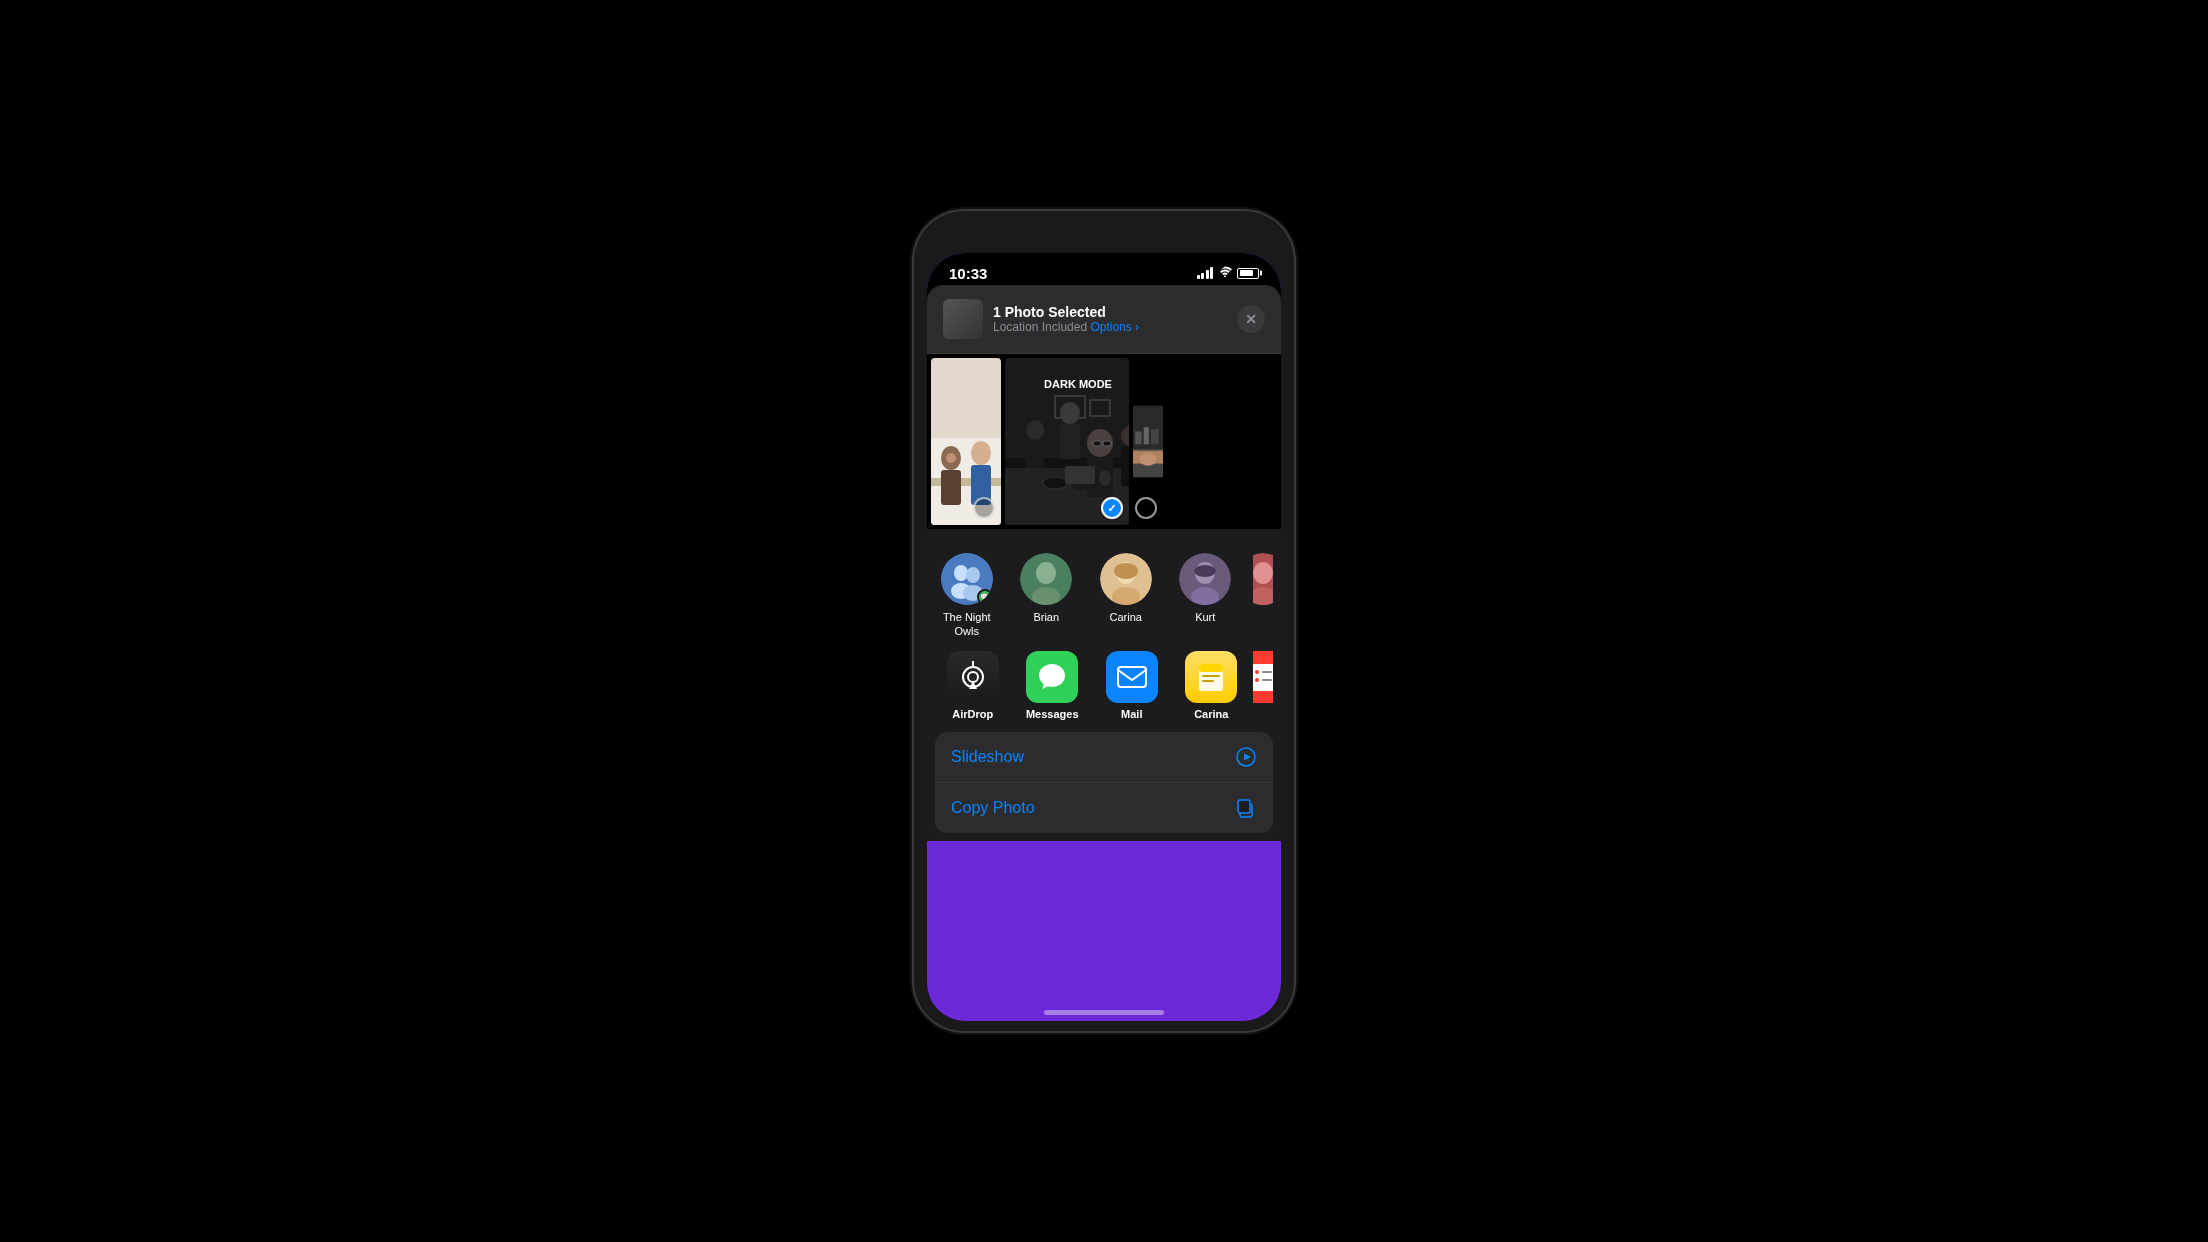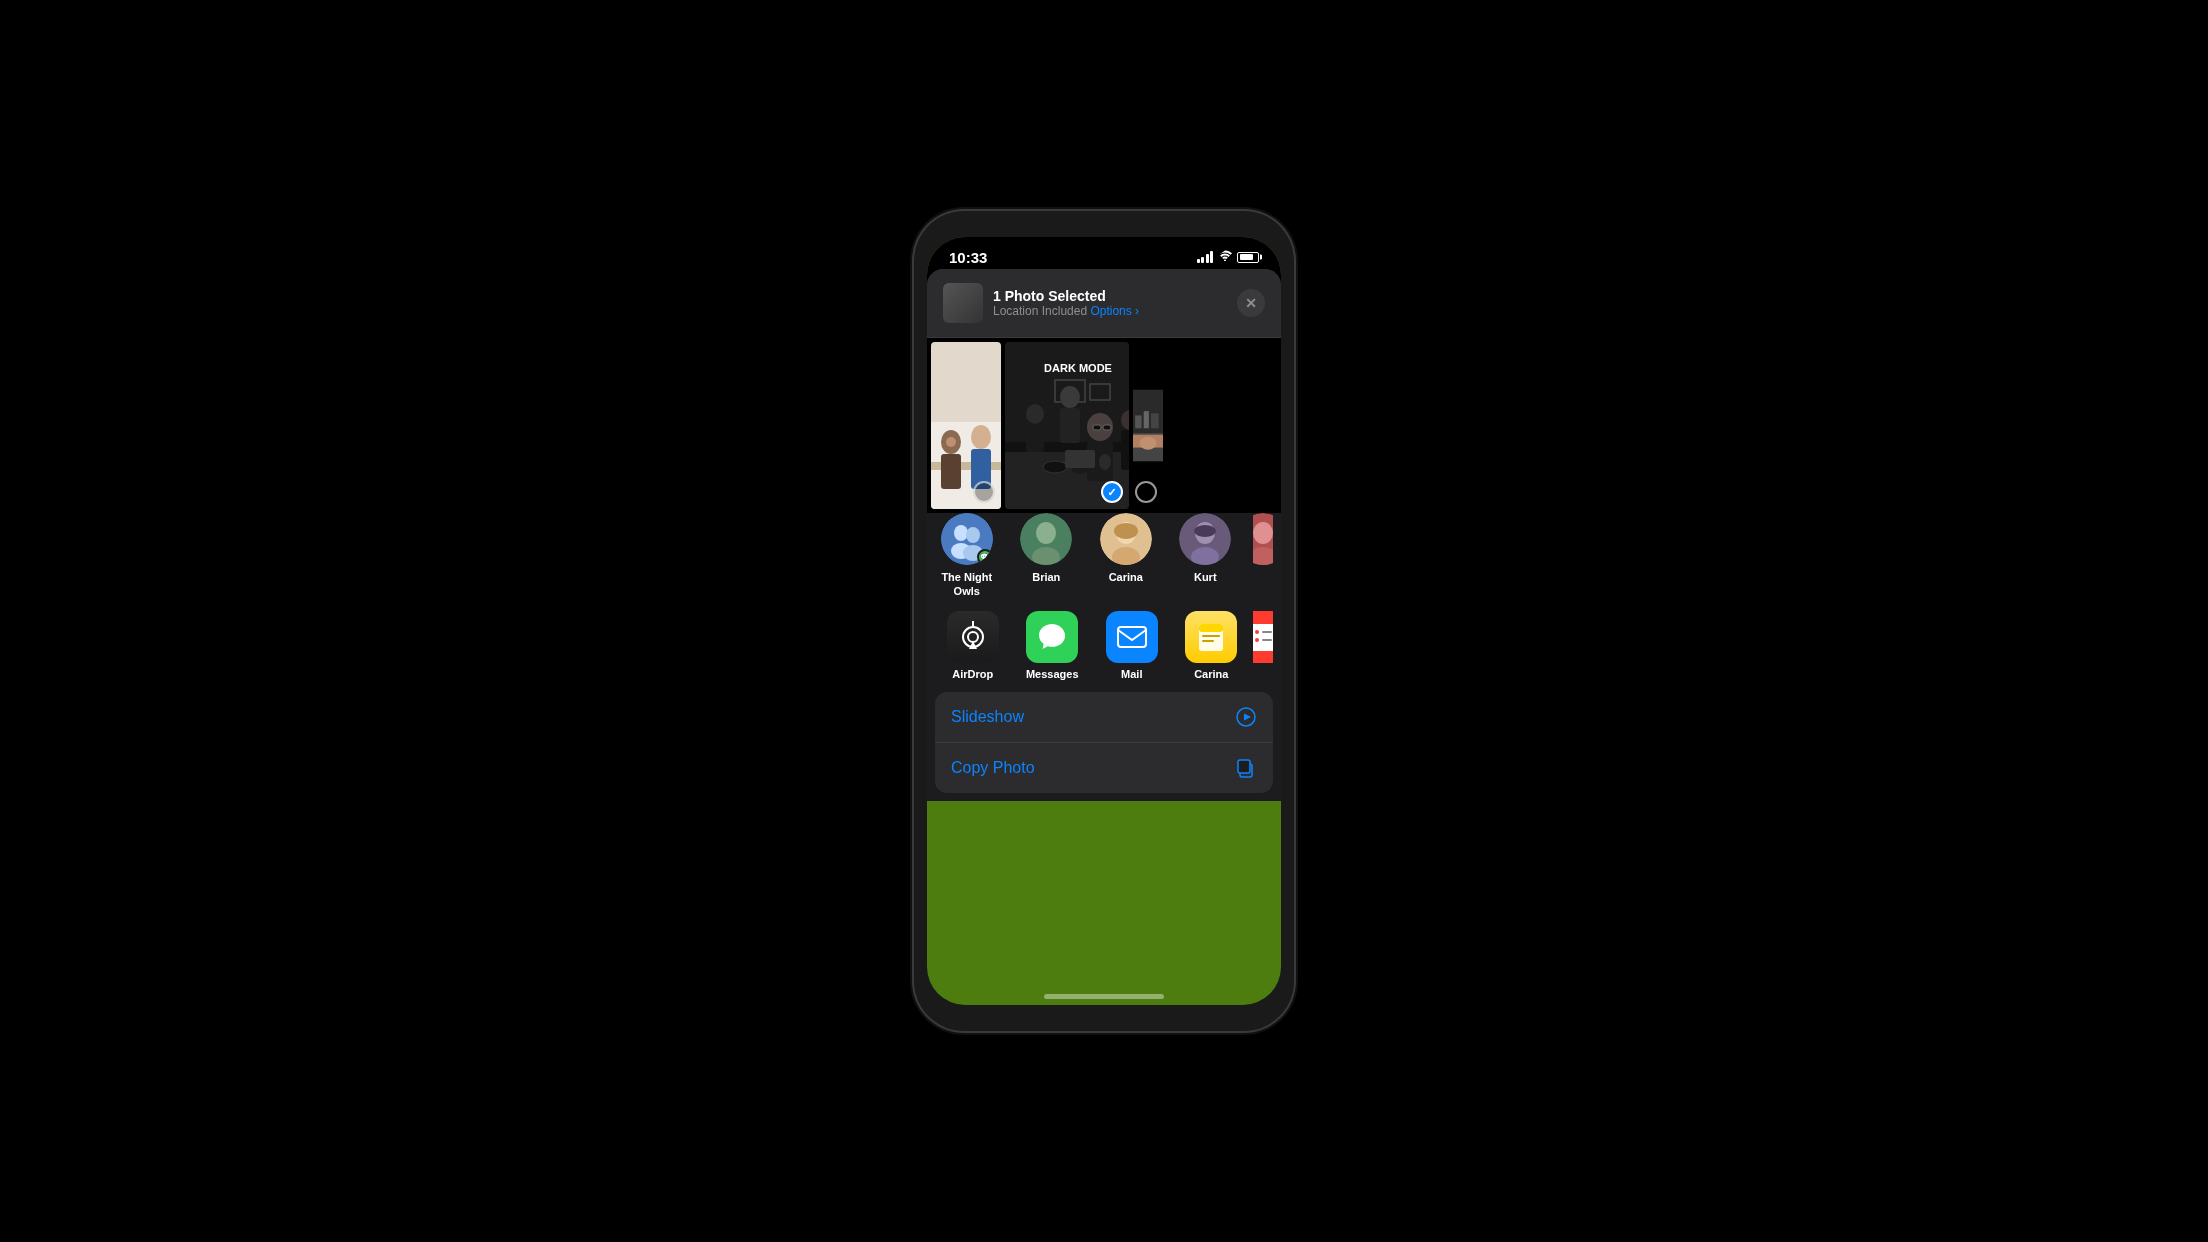--- a/index.html
+++ b/index.html
@@ -22,25 +22,25 @@
       position: relative;
       overflow: hidden;
       display: flex;
       flex-direction: column;
       align-items: center;
     }
 
     .phone-screen {
       width: 354px;
       height: 768px;
-      background: #4d7c0f;
+      background: #6d28d9;
       border-radius: 38px;
       overflow: hidden;
       position: relative;
-      margin-top: 26px;
+      margin-top: 42px;
     }
 
     
     .status-bar {
       display: flex;
       justify-content: space-between;
       align-items: center;
       padding: 8px 22px 0 22px;
       height: 32px;
       background: #000;
@@ -234,23 +234,22 @@
       height: 22px;
       border: 2px solid rgba(255,255,255,0.6);
       border-radius: 50%;
       background: rgba(0,0,0,0.3);
     }
 
     
     .contacts-row {
       display: flex;
       gap: 16px;
-      padding: 0 8px 8px 8px;
-      overflow: hidden;
-      font-weight: bold;
+      padding: 24px 8px 8px 8px;
+      overflow: hidden;
     }
     .contact-item {
       display: flex;
       flex-direction: column;
       align-items: center;
       gap: 5px;
       flex: 1;
       cursor: pointer;
     }
     .contact-avatar {

